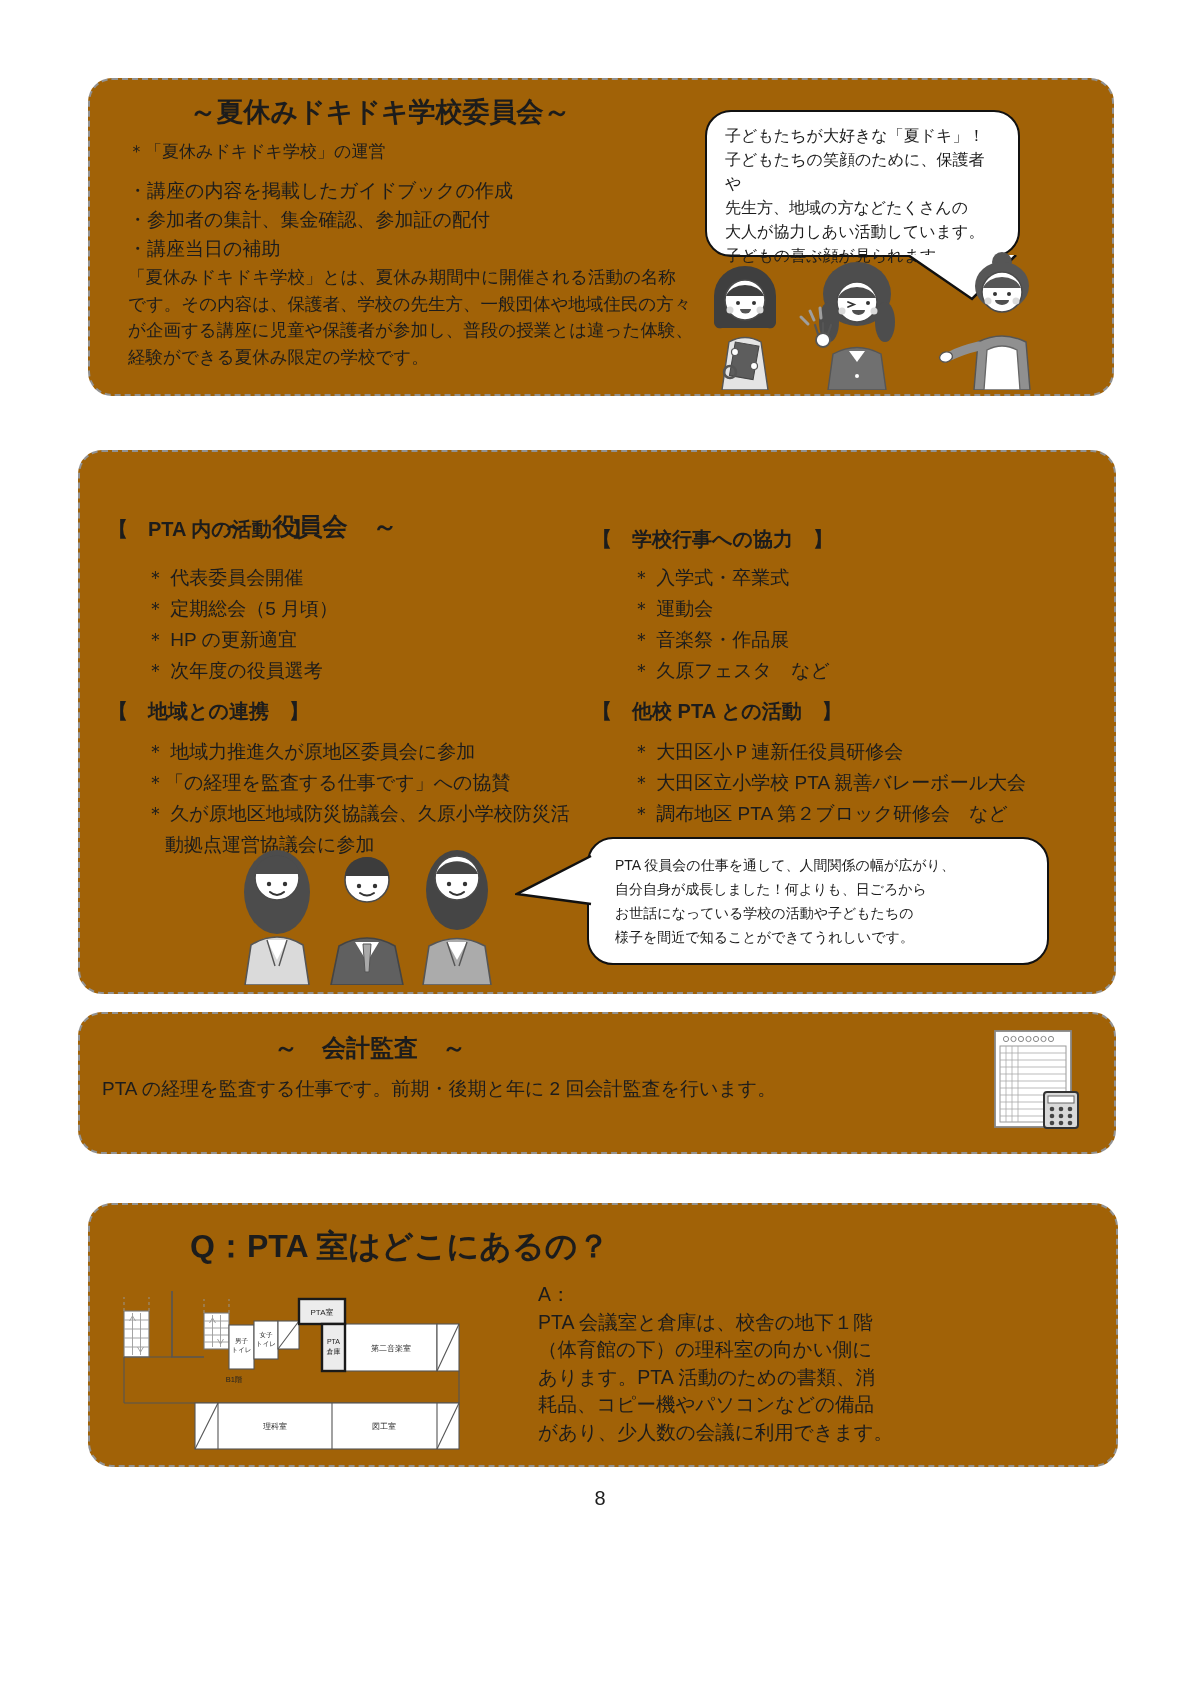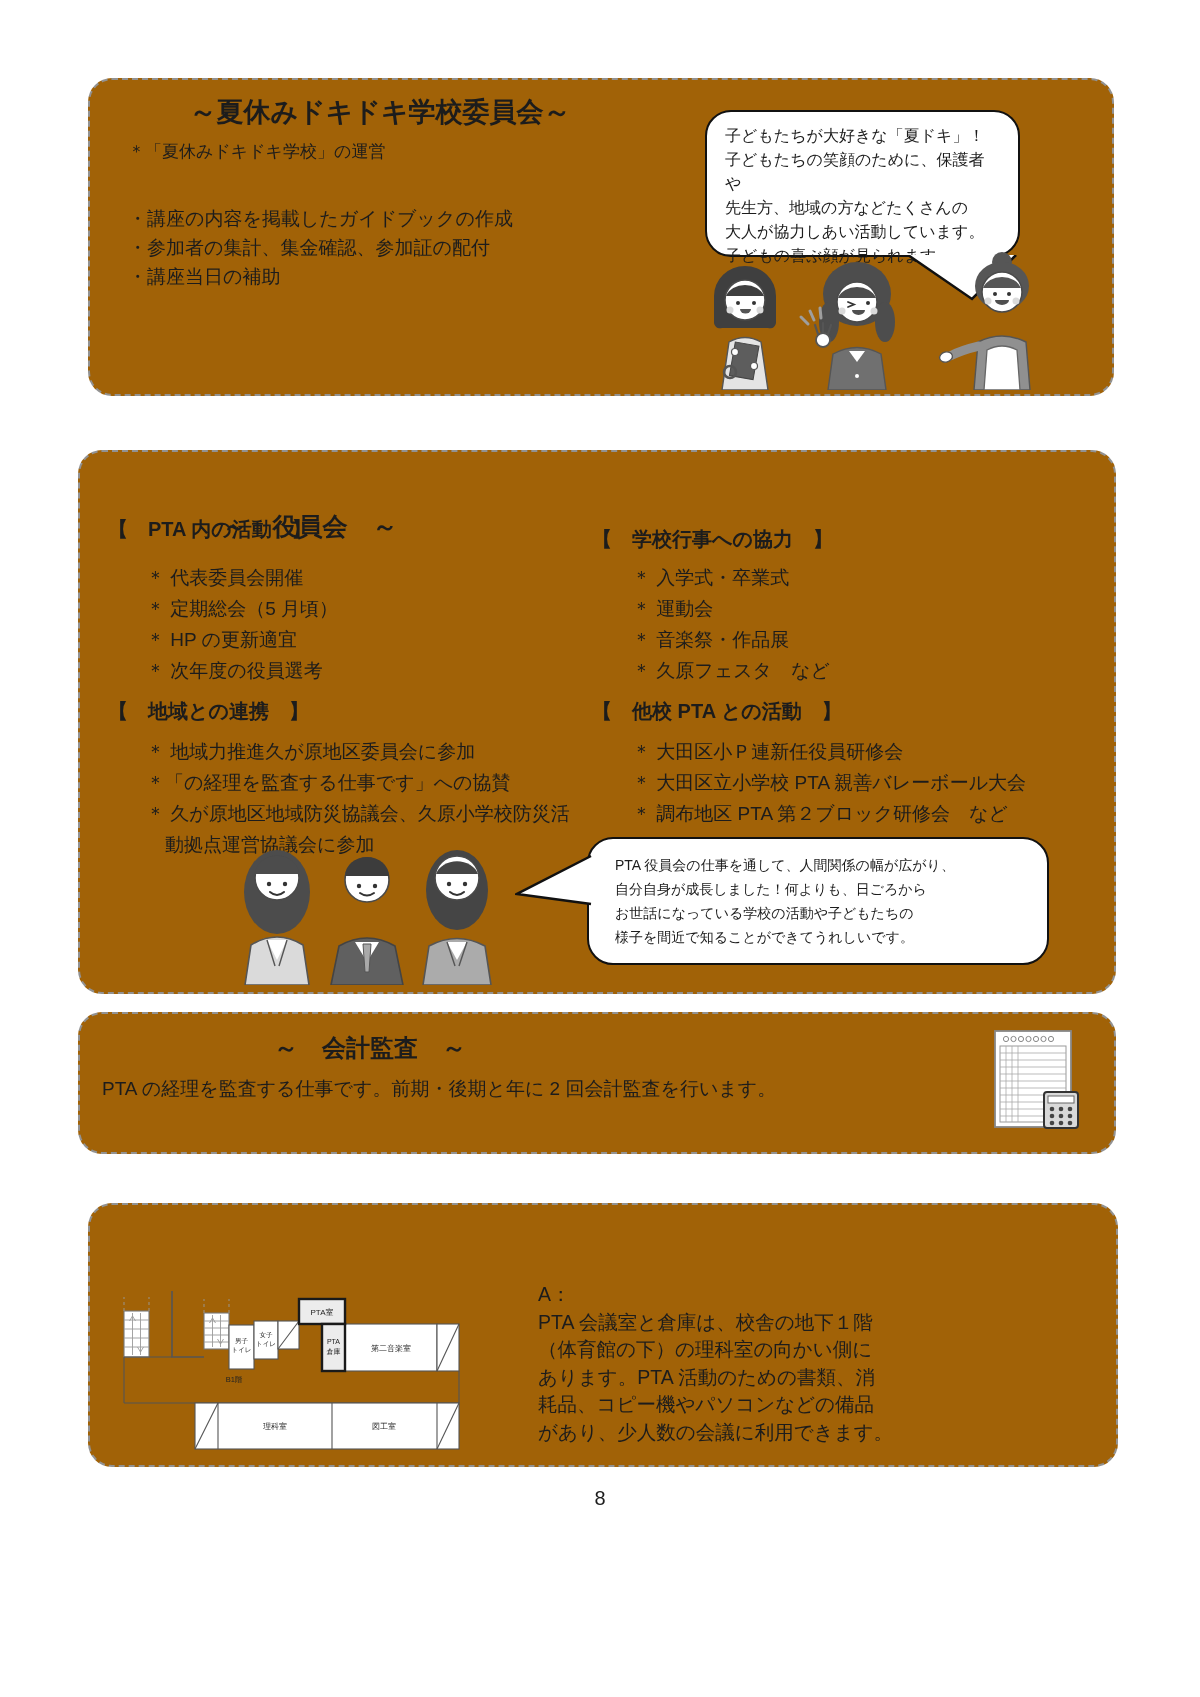--- a/index.html
+++ b/index.html
@@ -18,24 +18,28 @@
 </style>
 </head>
 <body>
 
 <div class="page">
 
   <div class="sec" style="left:88px;top:78px;width:1022px;height:314px;">
     <div class="abs ttl" style="left:50px;top:14px;width:480px;font-size:27px;">～夏休みドキドキ学校委員会～</div>
     <div class="abs" style="left:38px;top:60px;font-size:17px;">＊「夏休みドキドキ学校」の運営</div>
     <div class="abs" style="left:38px;top:96px;">
-      <div class="li" style="line-height:29px;margin-top:28px;">・講座の内容を掲載したガイドブックの作成</div>
+      <div class="li" style="line-height:29px;">・講座の内容を掲載したガイドブックの作成</div>
       <div class="li" style="line-height:29px;">・参加者の集計、集金確認、参加証の配付</div>
       <div class="li" style="line-height:29px;">・講座当日の補助</div>
     </div>
+    <div class="abs pre" style="left:38px;top:184px;width:565px;font-size:17.5px;line-height:26.5px;">「夏休みドキドキ学校」とは、夏休み期間中に開催される活動の名称
+です。その内容は、保護者、学校の先生方、一般団体や地域住民の方々
+が企画する講座に児童や保護者が参加し、普段の授業とは違った体験、
+経験ができる夏休み限定の学校です。</div>
 
     <div class="bubble" style="left:615px;top:30px;width:315px;height:147px;padding:12px 18px;">
       <div class="bubble-txt">子どもたちが大好きな「夏ドキ」！
 子どもたちの笑顔のために、保護者や
 先生方、地域の方などたくさんの
 大人が協力しあい活動しています。
 子どもの喜ぶ顔が見られます。</div>
     </div>
     <svg class="tail" style="left:812px;top:174.5px;" width="120" height="50" viewBox="0 0 120 50">
       <polygon points="6,0 114,0 70,44" fill="#fff"></polygon>
@@ -221,20 +225,21 @@
           <circle cx="69" cy="88" r="2.3"></circle>
           <circle cx="78" cy="88" r="2.3"></circle>
         <circle cx="60" cy="95" r="2.3"></circle>
           <circle cx="69" cy="95" r="2.3"></circle>
           <circle cx="78" cy="95" r="2.3"></circle>
       </g>
     </svg>
   </div>
 
   <div class="sec" style="left:88px;top:1203px;width:1026px;height:260px;">
+    <div class="abs" style="left:100px;top:20px;font-size:32px;font-weight:700;">Q：PTA 室はどこにあるの？</div>
     <div class="abs pre" style="left:448px;top:76px;width:560px;font-size:19.5px;line-height:27.5px;">A：
 PTA 会議室と倉庫は、校舎の地下１階
 （体育館の下）の理科室の向かい側に
 あります。PTA 活動のための書類、消
 耗品、コピー機やパソコンなどの備品
 があり、少人数の会議に利用できます。</div>
 
     <svg class="abs" style="left:14px;top:80px;" width="378" height="172" viewBox="0 0 378 172">
       <g stroke="#555" stroke-width="1.1" fill="#fff">
 

